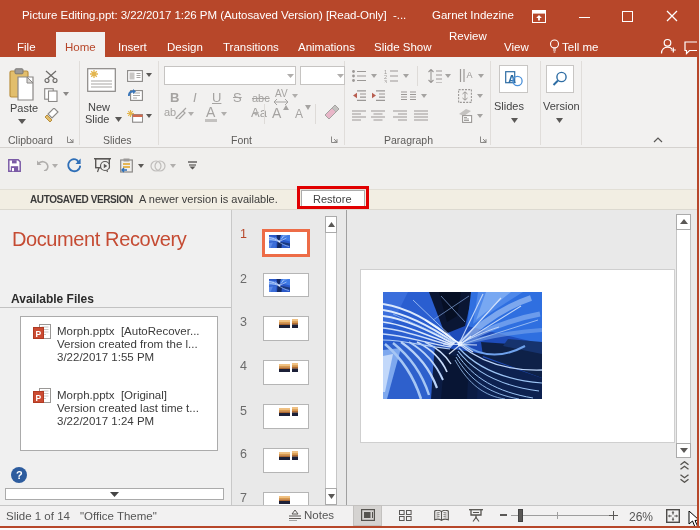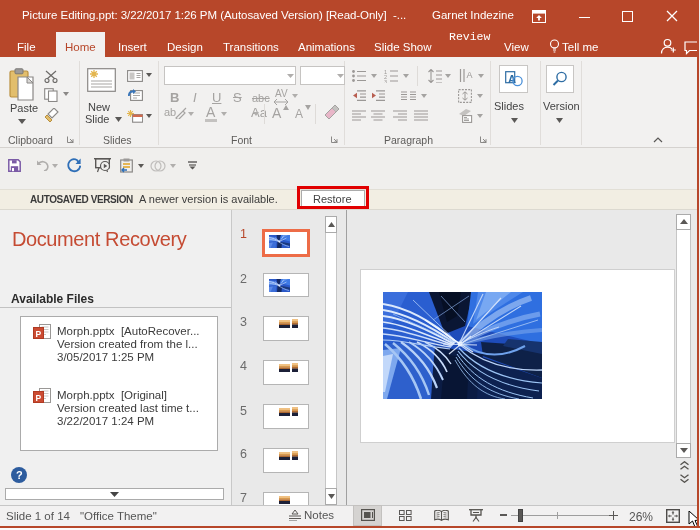--- a/index.html
+++ b/index.html
@@ -33,21 +33,21 @@
 
 <div class="abs" style="left:0;top:32px;width:700px;height:25px;background:#B7472A;"></div>
 <div class="abs" style="left:56px;top:32px;width:49px;height:25px;background:#F2F1F0;"></div>
 <div class="abs txt" style="left:17px;top:41px;font-size:11.5px;color:#fff;">File</div>
 <div class="abs txt" style="left:65px;top:41px;font-size:11.5px;color:#B7472A;">Home</div>
 <div class="abs txt" style="left:118px;top:41px;font-size:11.5px;color:#fff;">Insert</div>
 <div class="abs txt" style="left:167px;top:41px;font-size:11.5px;color:#fff;">Design</div>
 <div class="abs txt" style="left:223px;top:41px;font-size:11.5px;color:#fff;">Transitions</div>
 <div class="abs txt" style="left:298px;top:41px;font-size:11.5px;color:#fff;">Animations</div>
 <div class="abs txt" style="left:374px;top:41px;font-size:11.5px;color:#fff;text-align:right;">Slide Show</div>
-<div class="abs txt" style="left:449px;top:30px;font-size:11.5px;color:#fff;font-family:Liberation Mono, monospace;">Review</div>
+<div class="abs txt" style="left:449px;top:30px;font-size:11.5px;color:#fff;">Review</div>
 <div class="abs txt" style="left:504px;top:41px;font-size:11.5px;color:#fff;">View</div>
 
 <svg class="abs" style="left:549px;top:39px;" width="11" height="15" viewBox="0 0 11 15">
   <circle cx="5.5" cy="5" r="4" fill="none" stroke="#fff" stroke-width="1.1"></circle>
   <path d="M4 9 L7 9 M4 11 L7 11 M4.6 13 L6.4 13" stroke="#fff" stroke-width="1"></path>
 </svg>
 <div class="abs txt" style="left:562px;top:41px;font-size:11.5px;color:#fff;">Tell me</div>
 
 <svg class="abs" style="left:660px;top:38px;" width="17" height="17" viewBox="0 0 17 17">
   <circle cx="7.5" cy="4.8" r="3.3" fill="none" stroke="#fff" stroke-width="1.2"></circle>
@@ -381,21 +381,21 @@
 <div class="abs" style="left:20px;top:316px;width:198px;height:135px;background:#fff;border:1px solid #ABABAB;box-sizing:border-box;"></div>
 
 <svg class="abs" style="left:33px;top:324px;" width="19" height="17" viewBox="0 0 19 17">
   <rect x="6.5" y="0.5" width="11" height="14" fill="#fff" stroke="#9a9896" stroke-width="1"></rect>
   <path d="M8.5 3 L15.5 3 M8.5 5.5 L15.5 5.5 M8.5 8 L15.5 8 M8.5 10.5 L13 10.5" stroke="#c9c7c5" stroke-width="1"></path>
   <rect x="0.5" y="3.5" width="10" height="11" fill="#CB4B32" stroke="#B03A22" stroke-width="1"></rect>
   <text x="2.5" y="12.5" font-size="8.5" font-weight="bold" fill="#fff" font-family="Liberation Sans">P</text>
 </svg>
 <div class="abs txt" style="left:57px;top:325px;font-size:11.5px;color:#3B3B3B;">Morph.pptx&nbsp; [AutoRecover...</div>
 <div class="abs txt" style="left:57px;top:338px;font-size:11.5px;color:#3B3B3B;">Version created from the l...</div>
-<div class="abs txt" style="left:57px;top:351px;font-size:11.5px;color:#3B3B3B;">3/05/2017 1:25 PM</div>
+<div class="abs txt" style="left:57px;top:351px;font-size:11.5px;color:#3B3B3B;">3/22/2017 1:55 PM</div>
 
 <svg class="abs" style="left:33px;top:388px;" width="19" height="17" viewBox="0 0 19 17">
   <rect x="6.5" y="0.5" width="11" height="14" fill="#fff" stroke="#9a9896" stroke-width="1"></rect>
   <path d="M8.5 3 L15.5 3 M8.5 5.5 L15.5 5.5 M8.5 8 L15.5 8 M8.5 10.5 L13 10.5" stroke="#c9c7c5" stroke-width="1"></path>
   <rect x="0.5" y="3.5" width="10" height="11" fill="#CB4B32" stroke="#B03A22" stroke-width="1"></rect>
   <text x="2.5" y="12.5" font-size="8.5" font-weight="bold" fill="#fff" font-family="Liberation Sans">P</text>
 </svg>
 <div class="abs txt" style="left:57px;top:389px;font-size:11.5px;color:#3B3B3B;">Morph.pptx&nbsp; [Original]</div>
 <div class="abs txt" style="left:57px;top:402px;font-size:11.5px;color:#3B3B3B;">Version created last time t...</div>
 <div class="abs txt" style="left:57px;top:415px;font-size:11.5px;color:#3B3B3B;">3/22/2017 1:24 PM</div>

